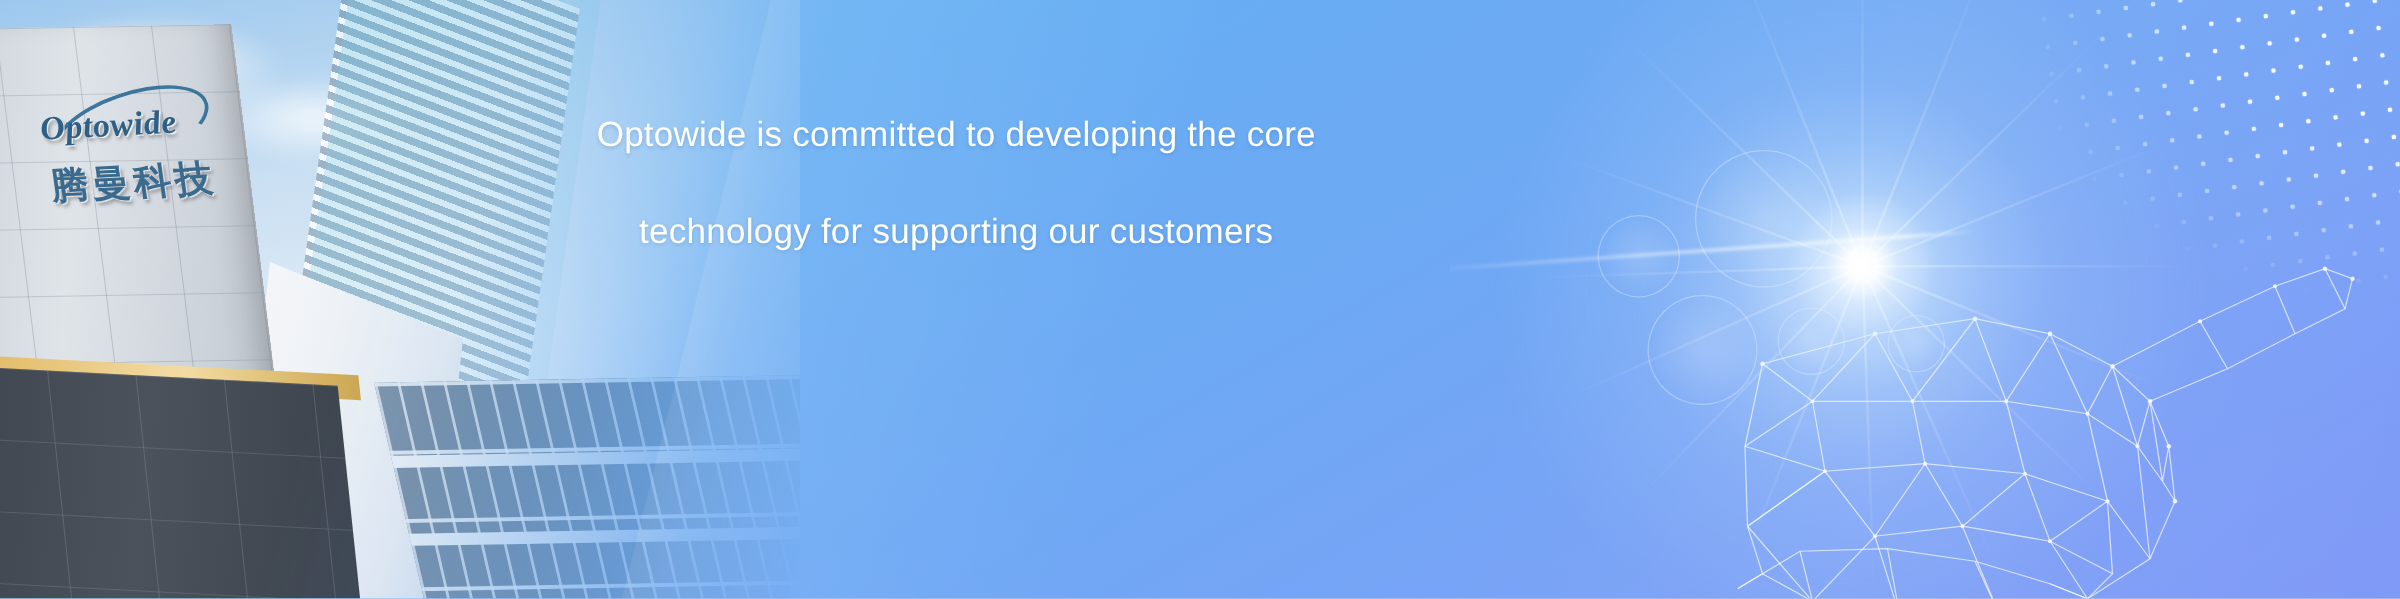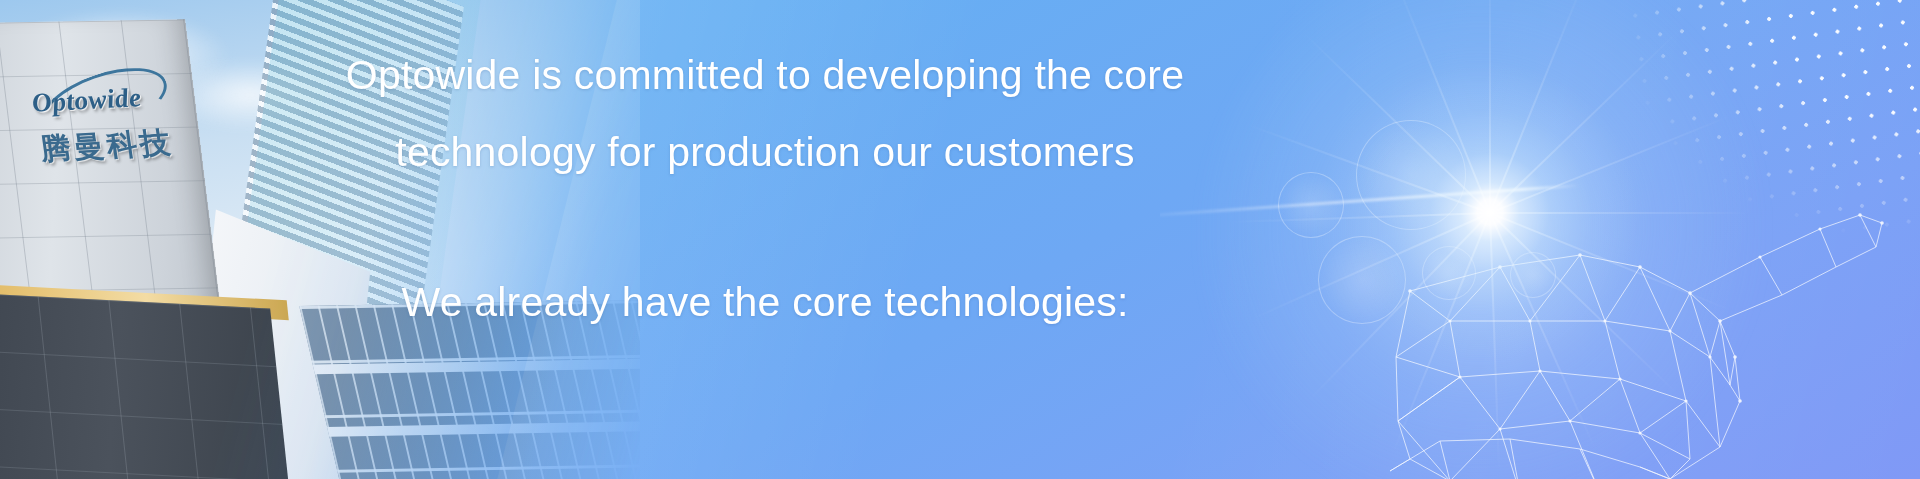--- a/index.html
+++ b/index.html
@@ -301,24 +301,25 @@
     height: 479px;
     z-index: 5;
   }
   .copy-line {
     position: absolute;
     width: 100%;
     text-align: center;
     color: #ffffff;
     font-family: "Liberation Sans", sans-serif;
     font-weight: 400;
-    font-size: 41px;
+    font-size: 28px;
     letter-spacing: .2px;
     white-space: nowrap;
     text-shadow: 0 1px 3px rgba(40,80,140,0.22);
+    margin-top: 40px;
   }
   .copy-line.l1 { top: 52px; }
   .copy-line.l2 { top: 129px; }
   .copy-line.l3 { top: 205px; }
   .copy-line.l4 { top: 279px; }
 </style>
 </head>
 <body>
 
 <div class="banner">
@@ -434,17 +435,16 @@
     <div class="lensflare" style="left:196px;top:120px;width:108px;height:108px"></div>
     <div class="lensflare" style="left:158px;top:236px;width:86px;height:86px"></div>
     <div class="lensflare" style="left:262px;top:246px;width:52px;height:52px"></div>
     <div class="lensflare" style="left:350px;top:252px;width:44px;height:44px"></div>
 
     <div class="burst-core"></div>
   </div>
 
   <div class="copy">
     <div class="copy-line l1">Optowide is committed to developing the core</div>
-    <div class="copy-line l2">technology for production our customers</div>
-    <div class="copy-line l4">We already have the core technologies:</div>
+    <div class="copy-line l2">technology for supporting our customers</div>
   </div>
 
 </div>
 
 </body></html>

